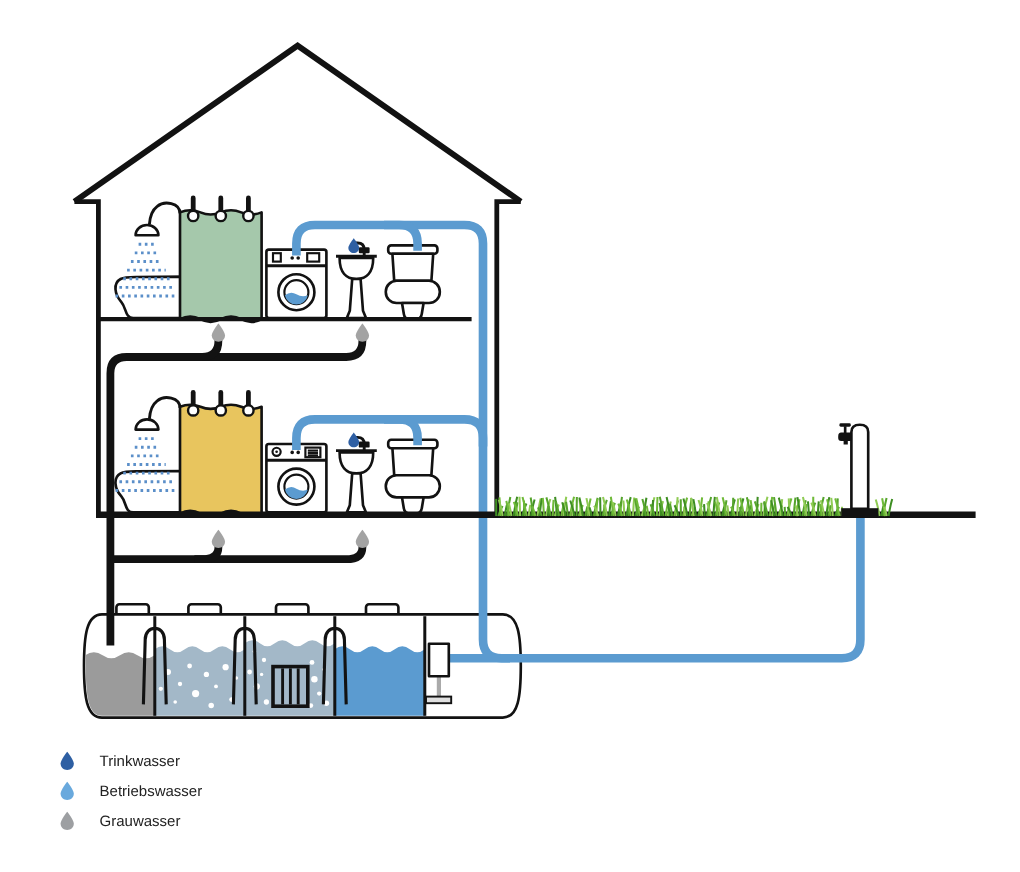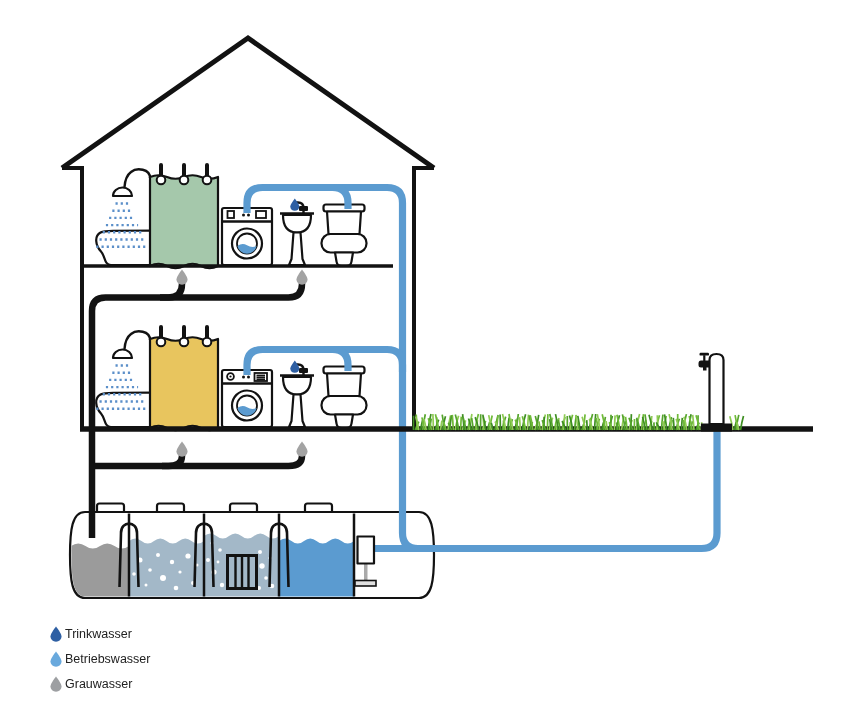--- a/index.html
+++ b/index.html
@@ -17,21 +17,21 @@
   .hook{stroke:var(--ol,#121212);stroke-width:4;stroke-linecap:round;}
   .bw-pipe{fill:none;stroke:var(--bw,#5b9bd0);stroke-width:7.2;}
   .gw-pipe{fill:none;stroke:var(--ol,#121212);stroke-width:6.5;}
   .gwdrop{fill:var(--gwdrop,#a3a3a3);}
   .twdrop{fill:var(--tw,#2e5fa3);}
   .bw-fill{fill:var(--bw,#5b9bd0);}
   .spray{stroke:#5b8fc9;stroke-width:2.4;stroke-dasharray:2.2 3;}
   .tankline{stroke:var(--ol,#121212);fill:none;}
   .black{fill:var(--ol,#121212);}
   .legend{position:absolute;left:50px;top:626px;display:flex;flex-direction:column;gap:9px;}
-  .legend-row{display:flex;align-items:center;gap:3px;font-size:12.5px;color:#222;}
+  .legend-row{display:flex;align-items:center;gap:21px;font-size:12.5px;color:#222;}
   .legend-row svg{flex:0 0 auto;}
 </style>
 </head>
 <body>
 
 <div class="canvas">
 <svg width="850" height="727" viewBox="0 0 850 727">
 
   <g>
     <path class="fixture" d="M155,265 H111 C104,265 105.5,256.5 101,251.5 C95.5,245.5 94,236 100.5,232.5 C103,231.2 108,230.8 113,230.8 L155,230.5 Z"></path>

